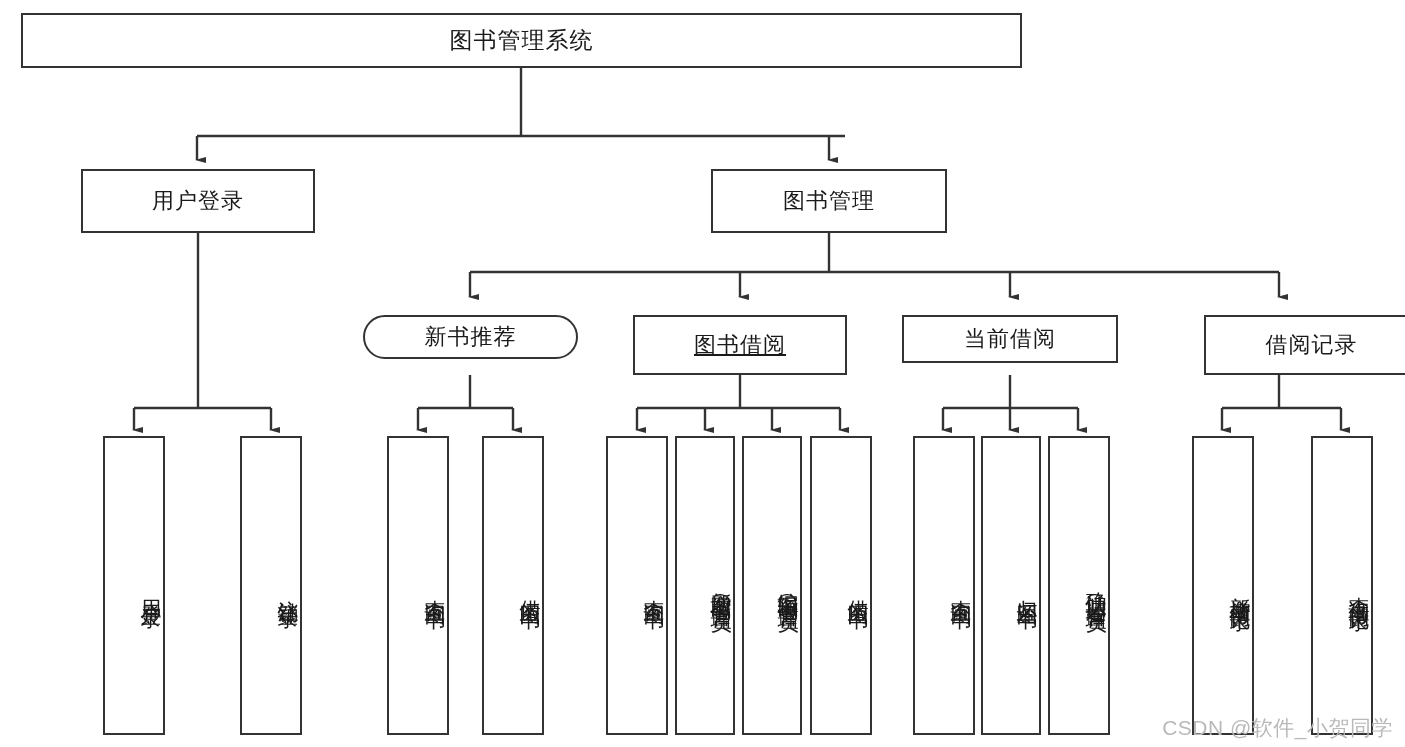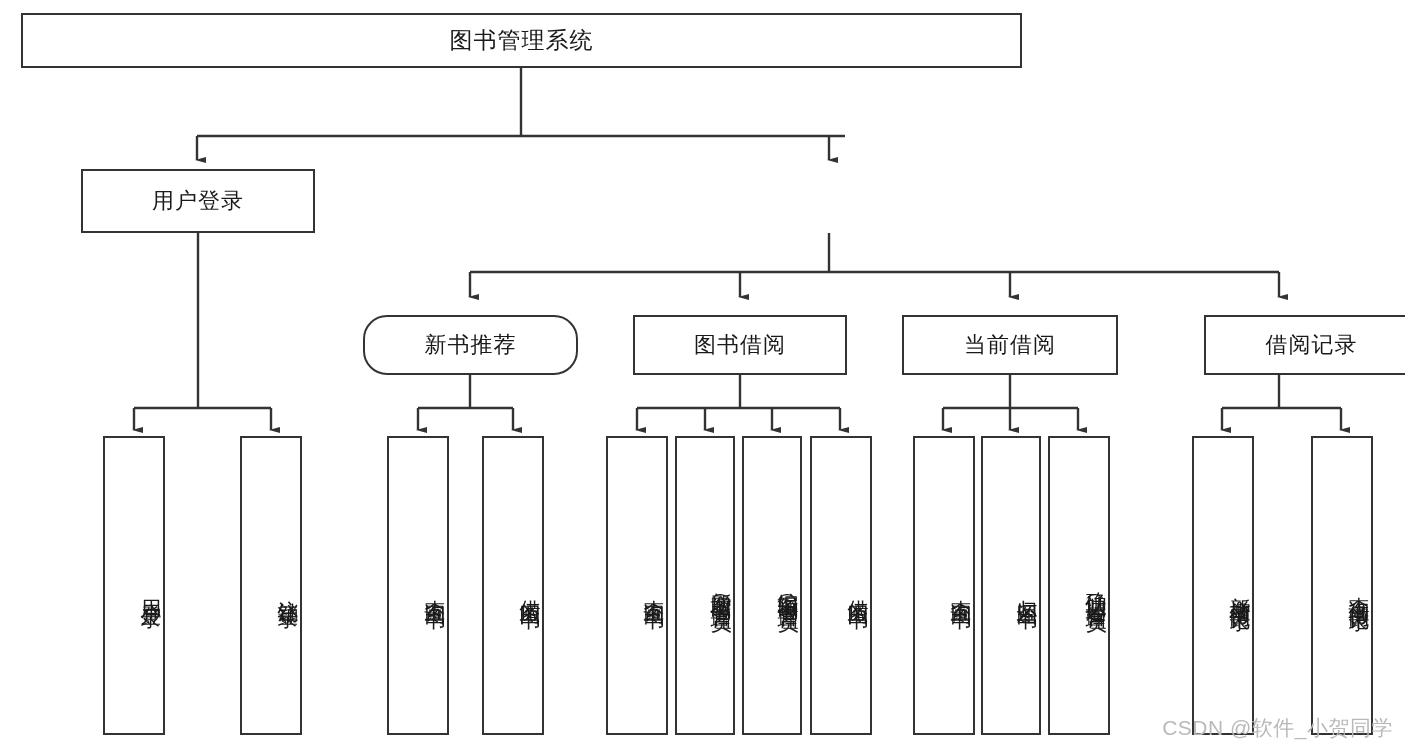--- a/index.html
+++ b/index.html
@@ -121,28 +121,31 @@
     </g>
   </svg>
 
   <div class="node horiz" id="root-node" style="left:21px; top:13px; width:1001px; height:55px;text-align:center;">
     <span class="lbl">图书管理系统</span>
   </div>
 
   <div class="node horiz" style="left:81px; top:169px; width:234px; height:64px;">
     <span class="lbl">用户登录</span>
   </div>
+  <div class="node horiz" style="left:711px; top:169px; width:236px; height:64px;">
+    <span class="lbl">图书管理</span>
+  </div>
 
-  <div class="node horiz" style="left:363px; top:315px; width:215px; height:60px;border-radius:24px;">
+  <div class="node horiz" style="left:363px; top:315px; width:215px; height:44px;border-radius:24px;">
     <span class="lbl">新书推荐</span>
   </div>
-  <div class="node horiz" style="left:633px; top:315px; width:214px; height:60px;">
+  <div class="node horiz" style="left:633px; top:315px; width:214px; height:60px;text-decoration:underline;">
     <span class="lbl">图书借阅</span>
   </div>
-  <div class="node horiz" style="left:902px; top:315px; width:216px; height:60px;">
+  <div class="node horiz" style="left:902px; top:315px; width:216px; height:48px;">
     <span class="lbl">当前借阅</span>
   </div>
   <div class="node horiz" style="left:1172px; top:315px; width:215px; height:60px;margin-left:32px;">
     <span class="lbl">借阅记录</span>
   </div>
 
   <div class="node vert" style="left:103px; top:436px; width:62px; height:299px;">
     <span class="lbl">用户登录</span>
   </div>
   <div class="node vert" style="left:240px; top:436px; width:62px; height:299px;">

